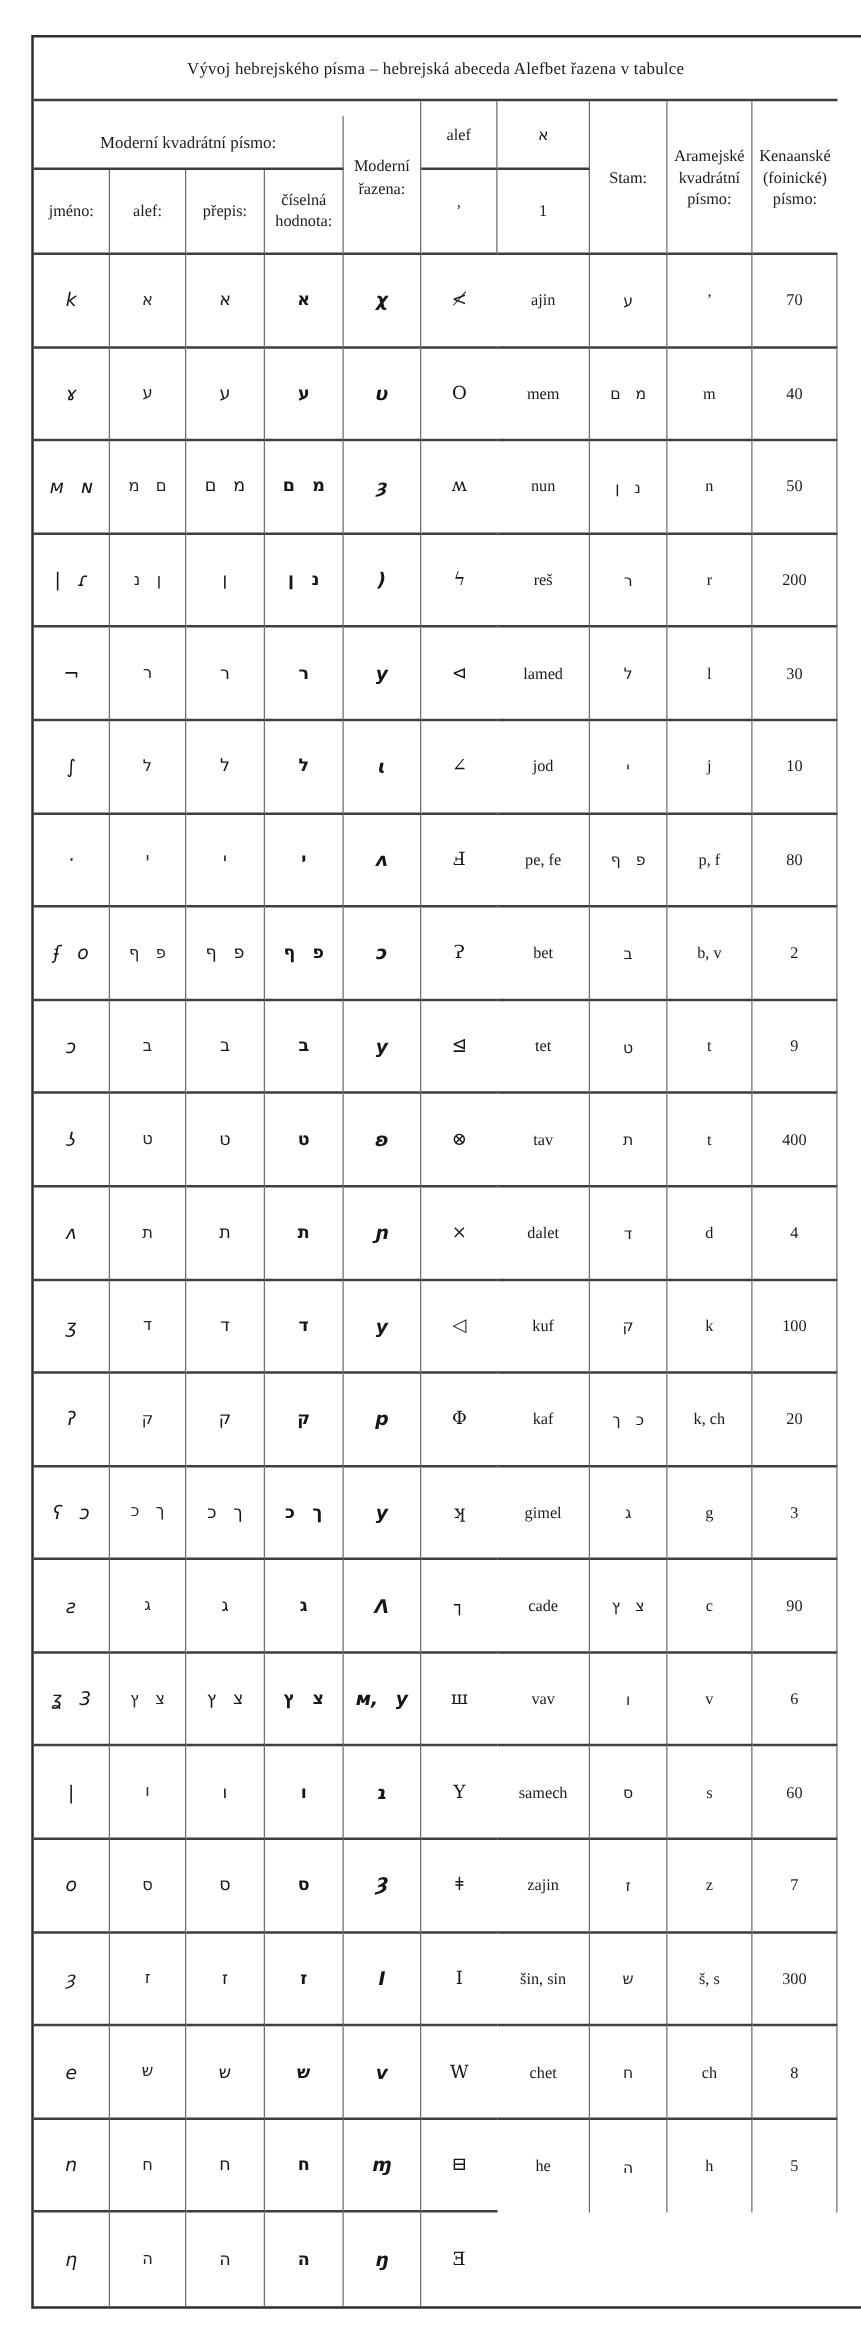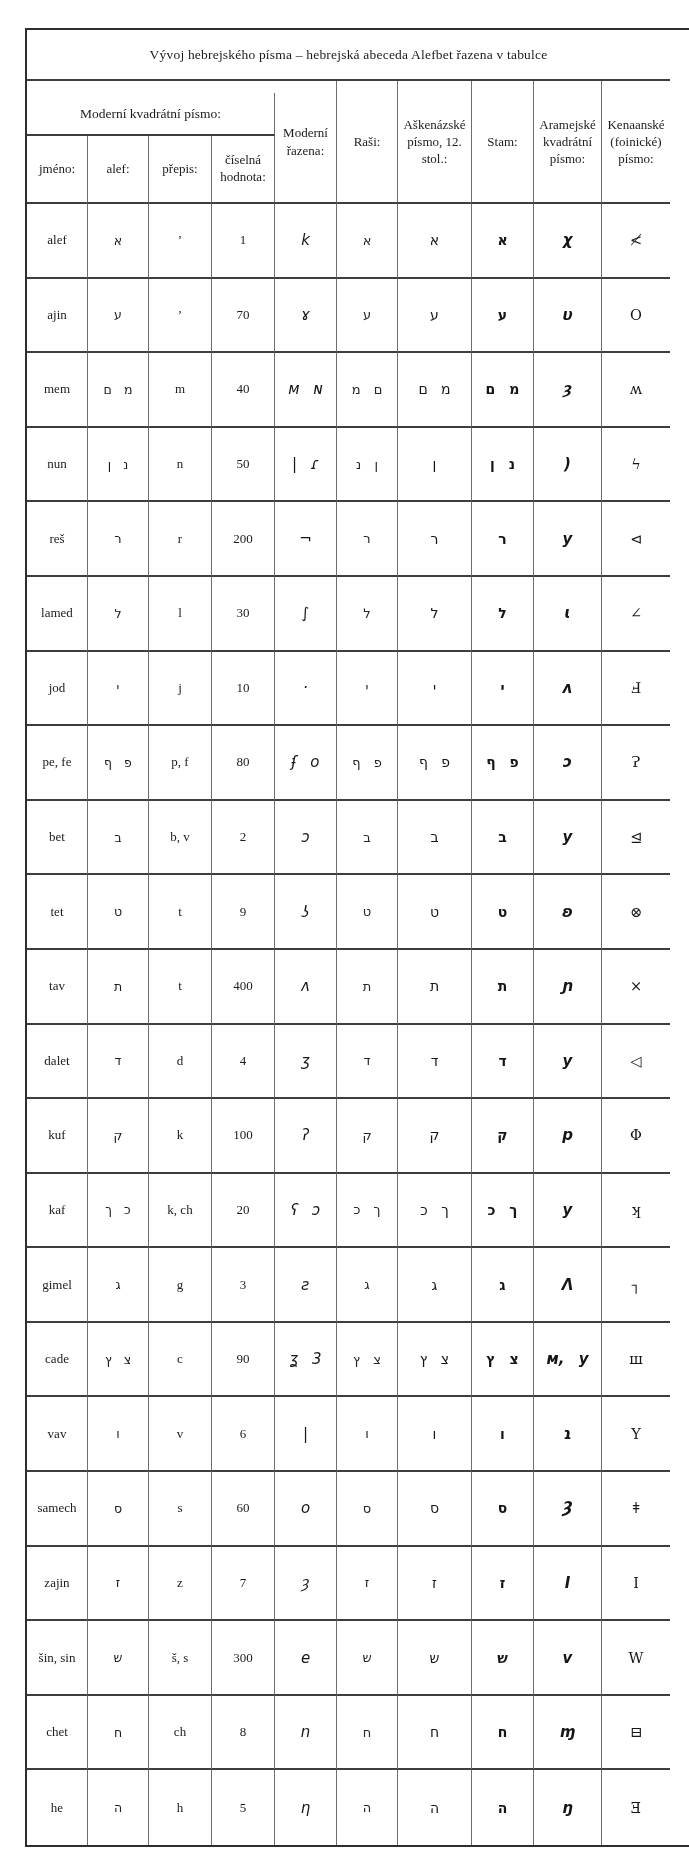--- a/index.html
+++ b/index.html
@@ -48,22 +48,20 @@
 </style>
 </head>
 <body>
 
 <div id="grid">
   <div class="cell title">Vývoj hebrejského písma – hebrejská abeceda Alefbet řazena v tabulce</div>
 
   <div class="cell ghead">Moderní kvadrátní písmo:</div>
 
   <div class="cell tall c5">Moderní řazena:</div>
-  <div class="cell tall c6">Raši:</div>
-  <div class="cell tall c7">Aškenázské písmo, 12. stol.:</div>
   <div class="cell tall c8">Stam:</div>
   <div class="cell tall c9">Aramejské kvadrátní písmo:</div>
   <div class="cell tall c10">Kenaanské (foinické) písmo:</div>
 
   <div class="cell sub s1">jméno:</div>
   <div class="cell sub s2">alef:</div>
   <div class="cell sub s3">přepis:</div>
   <div class="cell sub s4">číselná hodnota:</div>
 
   <div class="cell name">alef</div>

